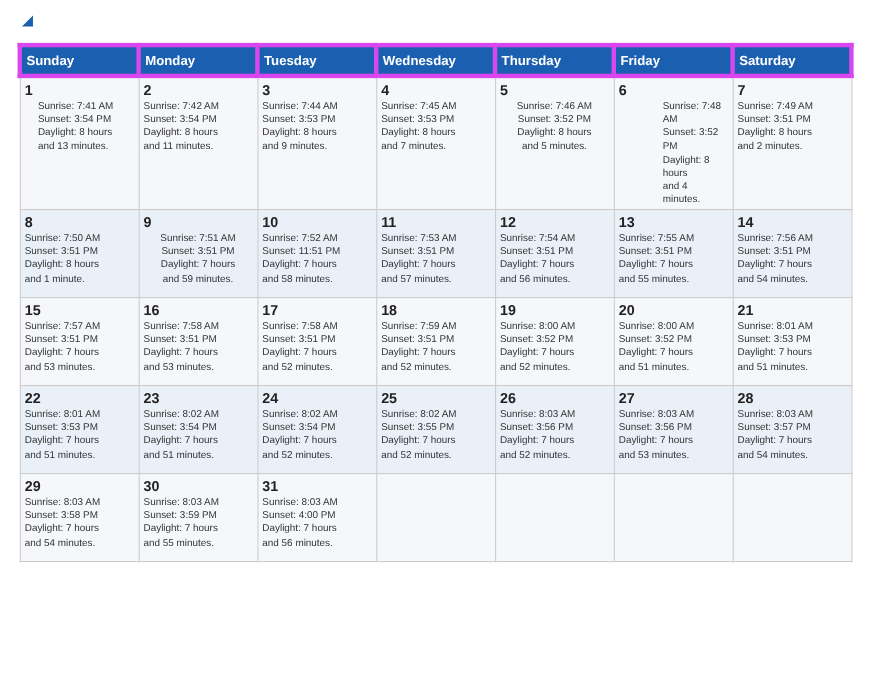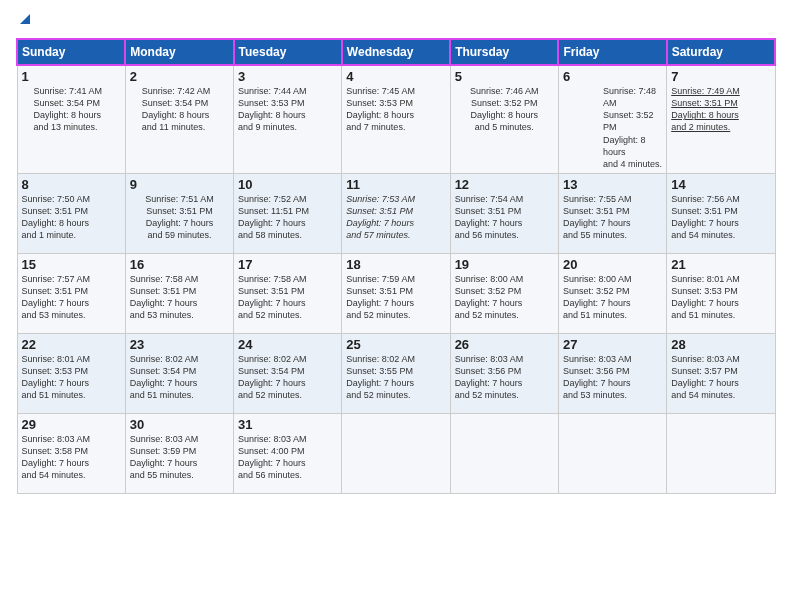--- a/index.html
+++ b/index.html
@@ -44,21 +44,21 @@
       border-collapse: collapse;
       table-layout: fixed;
     }
     thead tr th {
       background: #1a5fb0;
       color: #fff;
       font-size: 12px;
       font-weight: bold;
       padding: 5px 4px;
       text-align: left;
-      border: 2px solid #d946ef;
+      border: 4px solid #d946ef;
     }
     tbody tr td {
       border: 1px solid #ccc;
       vertical-align: top;
       padding: 3px 4px;
       font-size: 9.5px;
       color: #333;
       background: #fff;
       height: 80px;
     }
@@ -119,21 +119,21 @@
         <tr>
           <td>
             <span class="day-num">1</span>
             <div class="cell-info" style="white-space: pre-line; margin-left: 12px;">Sunrise: 7:41 AM
 Sunset: 3:54 PM
 Daylight: 8 hours
 and 13 minutes.</div>
           </td>
           <td>
             <span class="day-num">2</span>
-            <div class="cell-info" style="white-space: pre-line; margin-left: 12px;">Sunrise: 7:42 AM
+            <div class="cell-info" style="white-space: pre-line;">Sunrise: 7:42 AM
 Sunset: 3:54 PM
 Daylight: 8 hours
 and 11 minutes.</div>
           </td>
           <td>
             <span class="day-num">3</span>
             <div class="cell-info" style="white-space: pre-line;">Sunrise: 7:44 AM
 Sunset: 3:53 PM
 Daylight: 8 hours
 and 9 minutes.</div>
@@ -154,21 +154,21 @@
           </td>
           <td>
             <span class="day-num">6</span>
             <div class="cell-info" style="white-space: pre-line; margin-left: 40px;">Sunrise: 7:48 AM
 Sunset: 3:52 PM
 Daylight: 8 hours
 and 4 minutes.</div>
           </td>
           <td>
             <span class="day-num">7</span>
-            <div class="cell-info" style="white-space: pre-line; text-decoration: underline;">Sunrise: 7:49 AM
+            <div class="cell-info" style="white-space: pre-line;">Sunrise: 7:49 AM
 Sunset: 3:51 PM
 Daylight: 8 hours
 and 2 minutes.</div>
           </td>
         </tr>
         <tr>
           <td>
             <span class="day-num">8</span>
             <div class="cell-info" style="white-space: pre-line;">Sunrise: 7:50 AM
 Sunset: 3:51 PM
@@ -184,21 +184,21 @@
           </td>
           <td>
             <span class="day-num">10</span>
             <div class="cell-info" style="white-space: pre-line;">Sunrise: 7:52 AM
 Sunset: 11:51 PM
 Daylight: 7 hours
 and 58 minutes.</div>
           </td>
           <td>
             <span class="day-num">11</span>
-            <div class="cell-info" style="white-space: pre-line; font-style: italic;">Sunrise: 7:53 AM
+            <div class="cell-info" style="white-space: pre-line;">Sunrise: 7:53 AM
 Sunset: 3:51 PM
 Daylight: 7 hours
 and 57 minutes.</div>
           </td>
           <td>
             <span class="day-num">12</span>
             <div class="cell-info" style="white-space: pre-line;">Sunrise: 7:54 AM
 Sunset: 3:51 PM
 Daylight: 7 hours
 and 56 minutes.</div>

